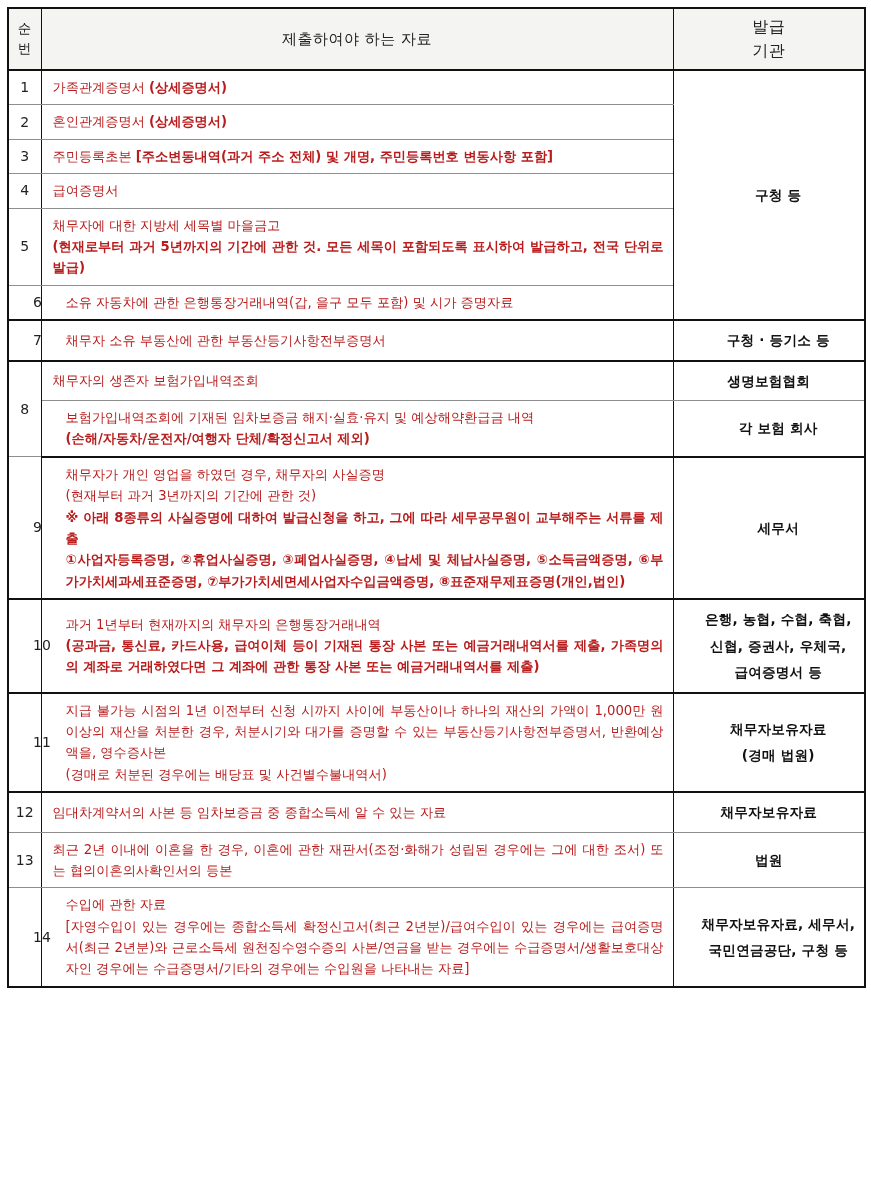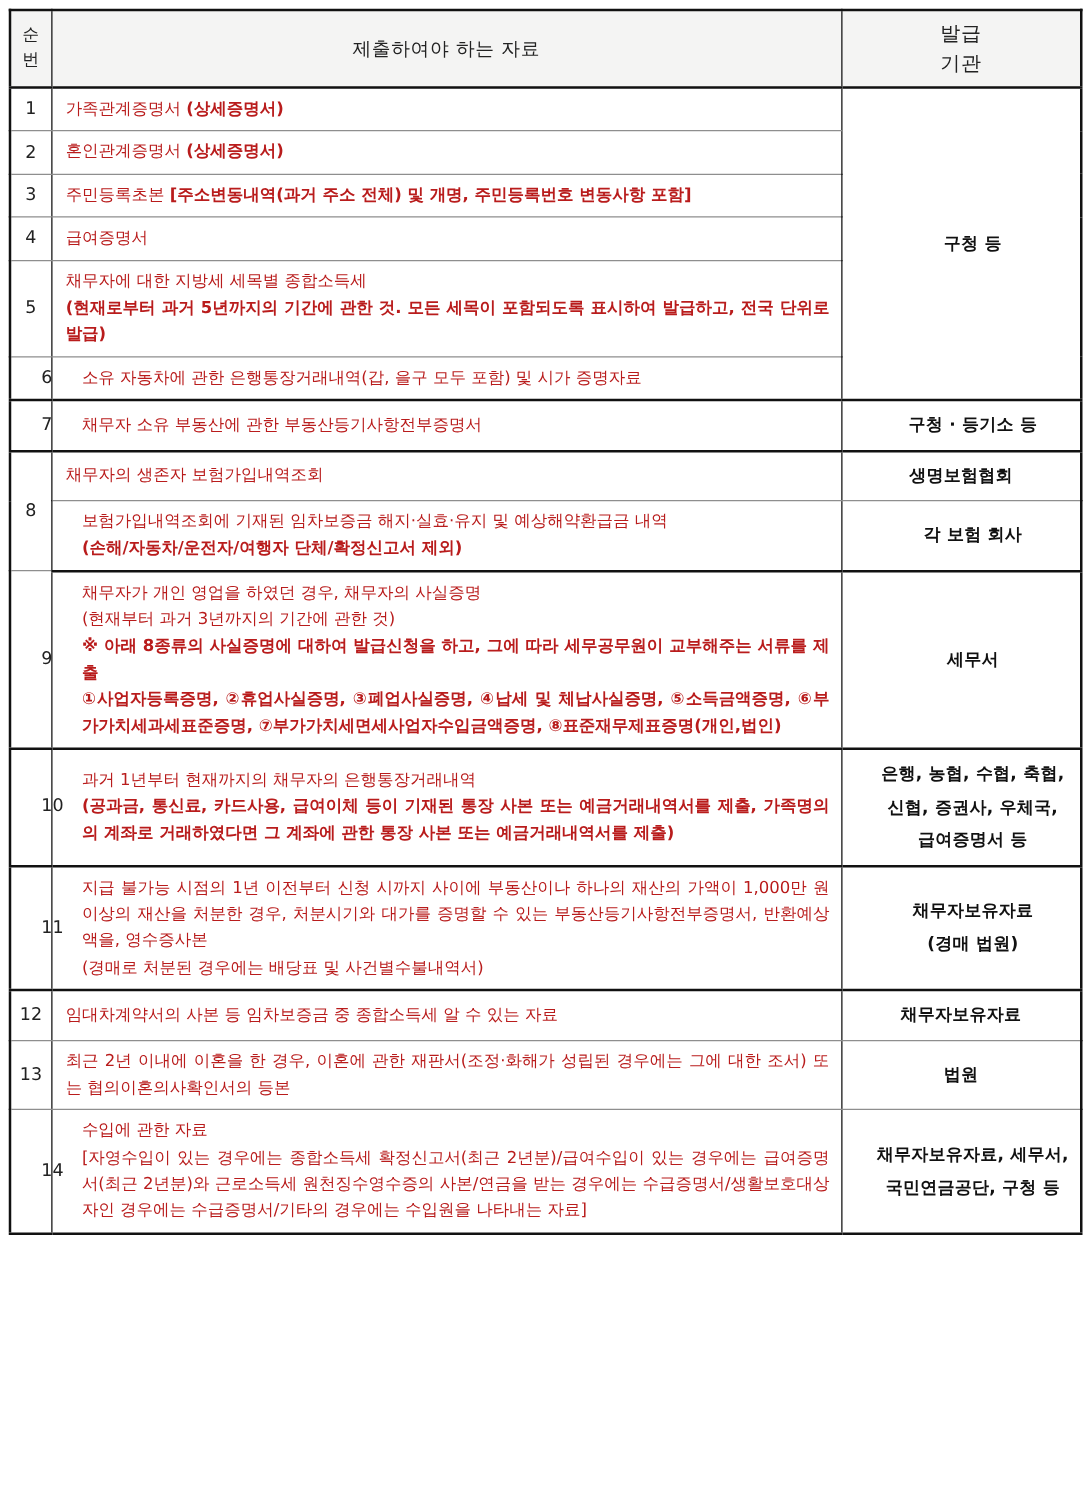--- a/index.html
+++ b/index.html
@@ -149,21 +149,21 @@
       <tr>
         <td class="no">4</td>
         <td class="body">
           <span>급여증명서</span>
         </td>
       </tr>
 
       <tr>
         <td class="no">5</td>
         <td class="body">
-          <span class="ln">채무자에 대한 지방세 세목별 종합소득세</span>
+          <span class="ln">채무자에 대한 지방세 세목별 마을금고</span>
           <span class="ln bold just">(현재로부터 과거 5년까지의 기간에 관한 것. 모든 세목이 포함되도록 표시하여 발급하고, 전국 단위로 발급)</span>
         </td>
       </tr>
 
       <tr>
         <td class="no thick-bottom">6</td>
         <td class="body thick-bottom">
           <span>소유 자동차에 관한 은행통장거래내역(갑, 을구 모두 포함) 및 시가 증명자료</span>
         </td>
       </tr>

